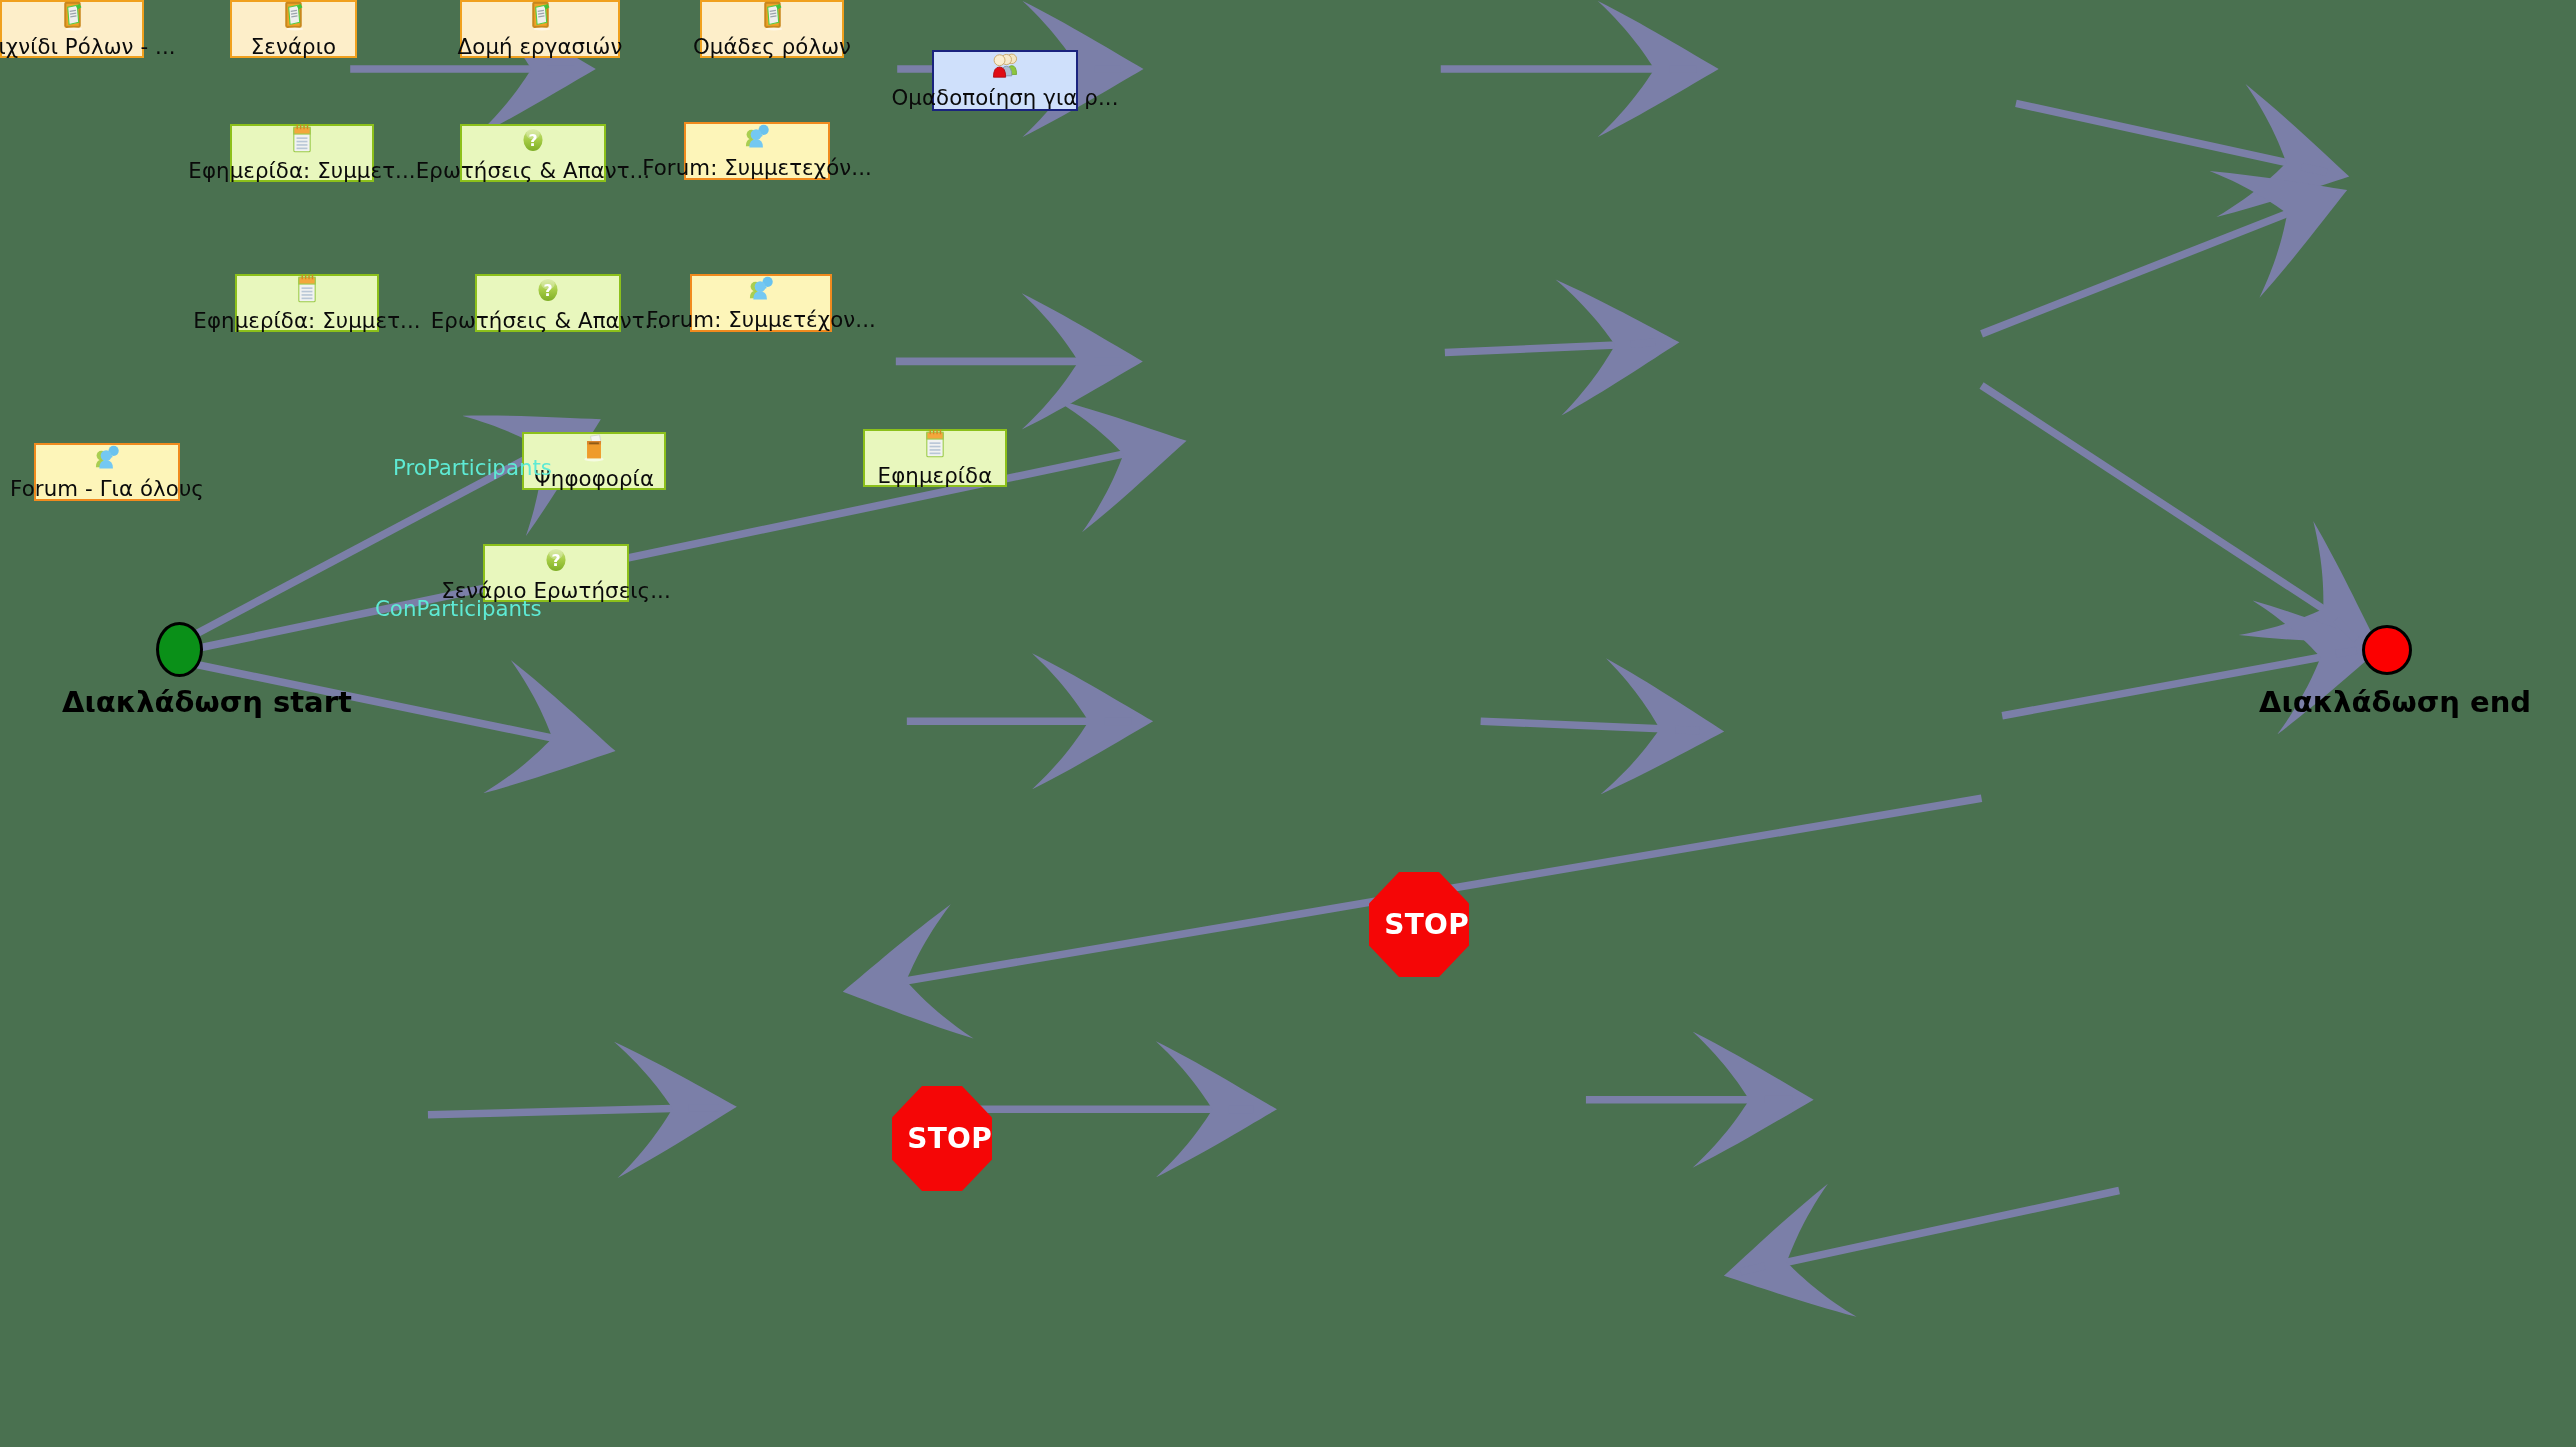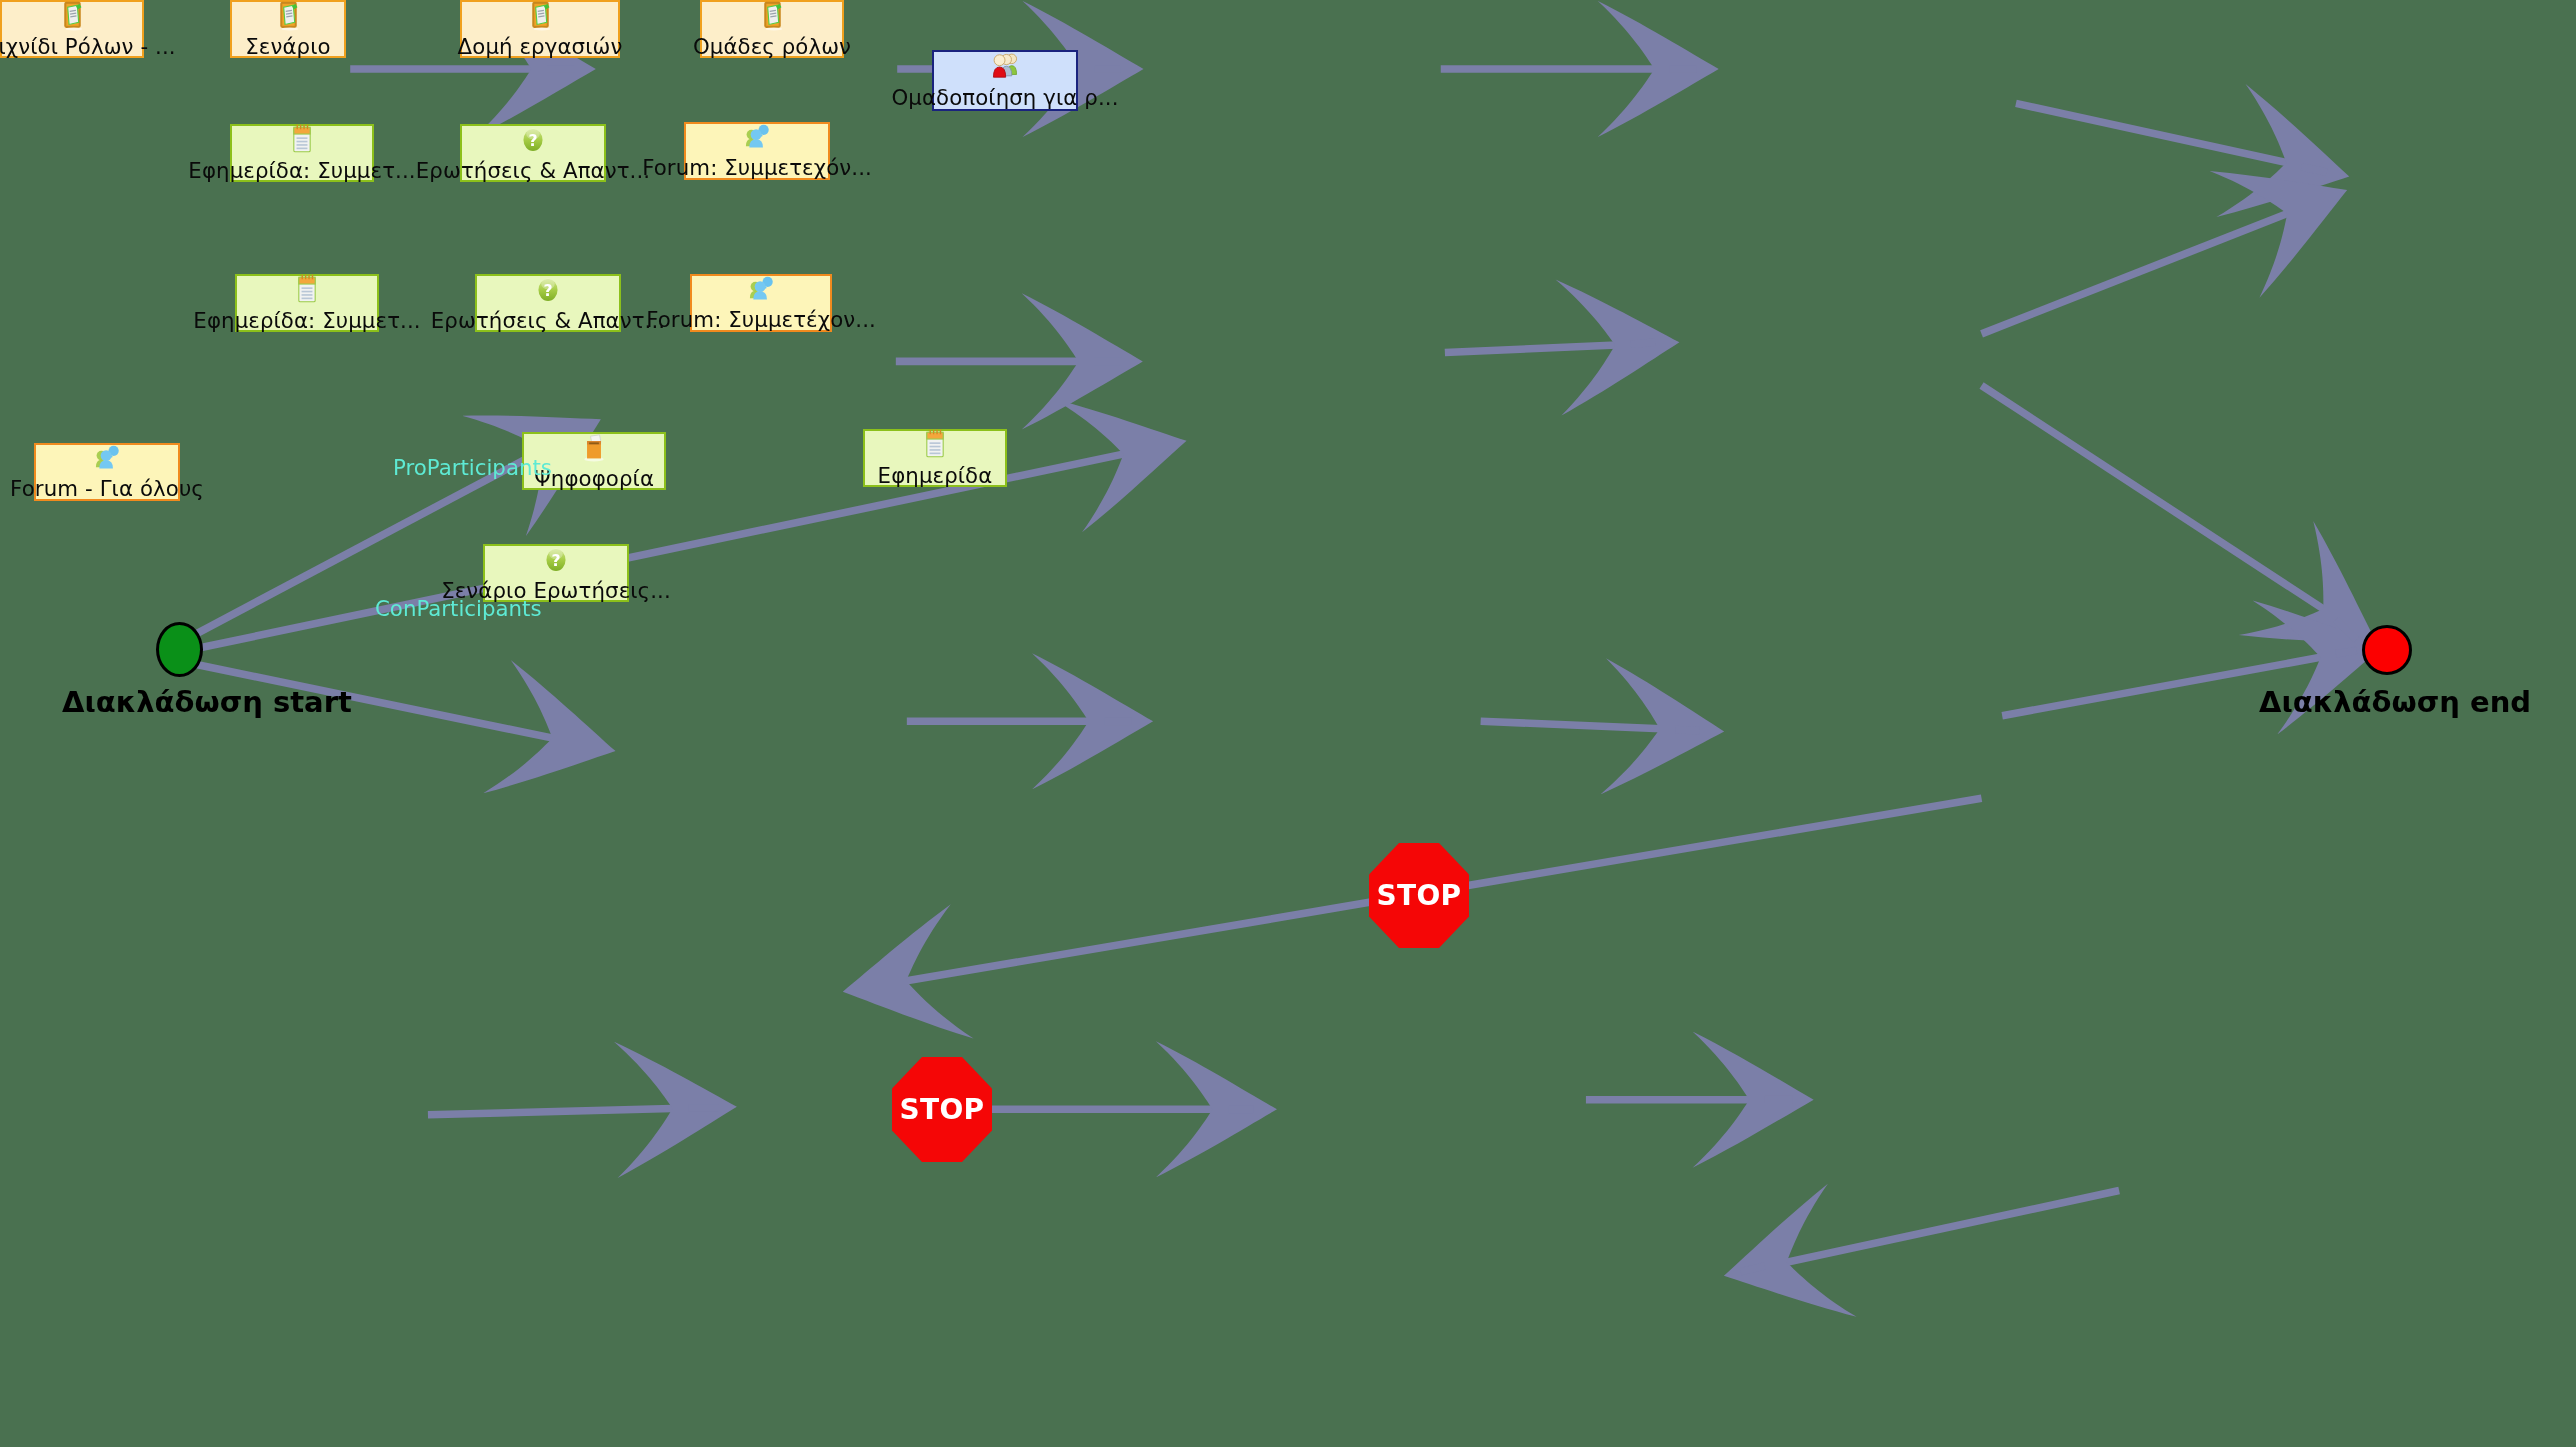--- a/index.html
+++ b/index.html
@@ -64,24 +64,25 @@
     white-space:nowrap;
     z-index:6;
   }
 
   
   .stop{
     position:absolute;
     background:#f50606;
     color:#fff;
     font-weight:bold;
-    display:flex;align-items:center;justify-content:center;
+    display:flex;align-items:center;justify-content:flex-end;
     clip-path:polygon(30% 0,70% 0,100% 30%,100% 70%,70% 100%,30% 100%,0 70%,0 30%);
     z-index:7;
     letter-spacing:0.3px;
+    margin-top:29px;
   }
 
   
   .ic{display:block;}
 </style>
 </head>
 <body>
 
 <div id="stage">
 
@@ -145,21 +146,21 @@
         <rect x="15" y="7" width="18" height="32" fill="#f0a428"></rect>
         <polygon points="17,12 31,9 33,34 19,37" fill="#eef0ee" stroke="#55cc44" stroke-width="1.6"></polygon>
         <path d="M20,18 L29,16.6 M20.4,22 L29.4,20.6 M20.8,26 L29.8,24.6" stroke="#9aa3ad" stroke-width="1.6"></path>
         <path d="M29,11 l5,-4 3,5 -5,3 z" fill="#44c23a"></path>
         <ellipse cx="26" cy="43.5" rx="12" ry="2.4" fill="#fff" opacity=".55"></ellipse>
       </svg>
     </span>
     <span class="lbl">Παιχνίδι Ρόλων - ...</span>
   </div>
 
-  <div class="node n-orange" style="left:230px;top:0px;width:116px;height:58px;">
+  <div class="node n-orange" style="left:230px;top:0px;width:127px;height:58px;">
     <span class="ico">
       <svg class="ic" width="33" height="33" viewBox="0 0 48 48">
         <rect x="12" y="4" width="24" height="38" rx="3" fill="#c8871e"></rect>
         <rect x="15" y="7" width="18" height="32" fill="#f0a428"></rect>
         <polygon points="17,12 31,9 33,34 19,37" fill="#eef0ee" stroke="#55cc44" stroke-width="1.6"></polygon>
         <path d="M20,18 L29,16.6 M20.4,22 L29.4,20.6 M20.8,26 L29.8,24.6" stroke="#9aa3ad" stroke-width="1.6"></path>
         <path d="M29,11 l5,-4 3,5 -5,3 z" fill="#44c23a"></path>
         <ellipse cx="26" cy="43.5" rx="12" ry="2.4" fill="#fff" opacity=".55"></ellipse>
       </svg>
     </span>

